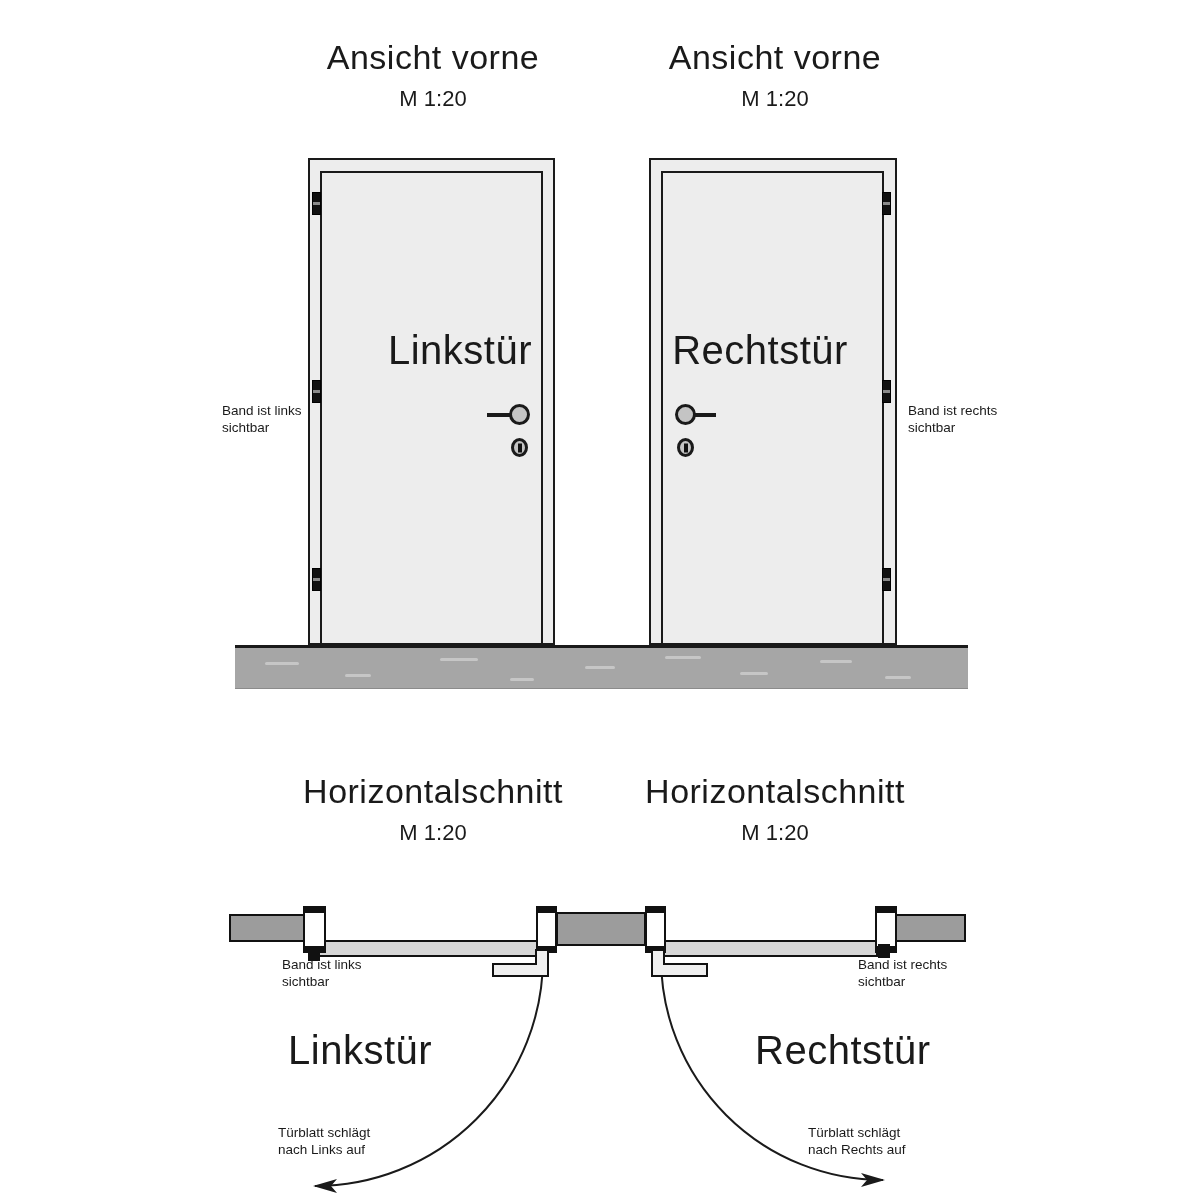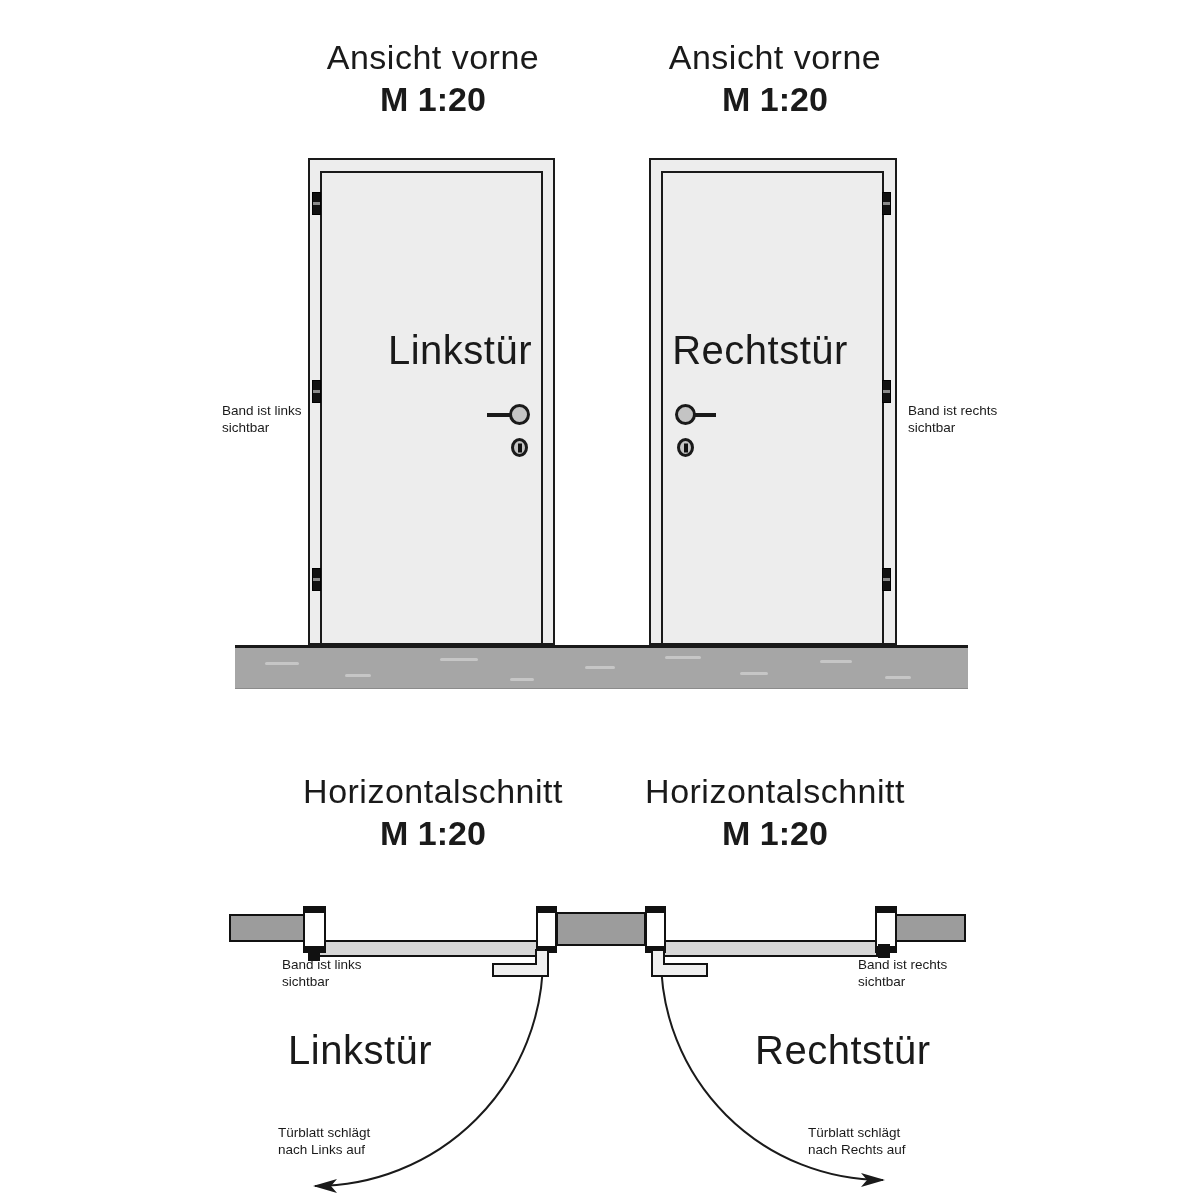--- a/index.html
+++ b/index.html
@@ -3,21 +3,21 @@
 <meta charset="utf-8">
 <style>
   * { box-sizing: border-box; margin: 0; padding: 0; }
   html,body { background:#fff; }
   .canvas {
     position: relative; width: 1200px; height: 1200px; background: #fff;
     font-family: "Liberation Sans", sans-serif; color: #1a1a1a; overflow: hidden;
   }
   .titleblock { position: absolute; width: 300px; text-align: center; }
   .titleblock .t1 { font-size: 34px; line-height: 42px; letter-spacing: 0.5px; }
-  .titleblock .t2 { font-size: 34px; line-height: 42px; font-weight: bold; }
+  .titleblock .t2 { font-size: 22px; line-height: 42px; }
   .doorframe { position: absolute; background: #ededed; border: 2px solid #1a1a1a; }
   .doorleaf  { position: absolute; background: #ededed; border: 2px solid #1a1a1a; }
   .hinge {
     position: absolute; width: 9px; height: 23px; border: 1px solid #000;
     background: linear-gradient(#111 0 44%, #8a8a8a 44% 56%, #111 56% 100%);
   }
   .door-label { position: absolute; width: 220px; text-align: center; font-size: 40px; letter-spacing: 0.5px; }
   .lever { position: absolute; height: 4px; background: #1a1a1a; }
   .knob {
     position: absolute; width: 21px; height: 21px; border: 3px solid #1a1a1a;

